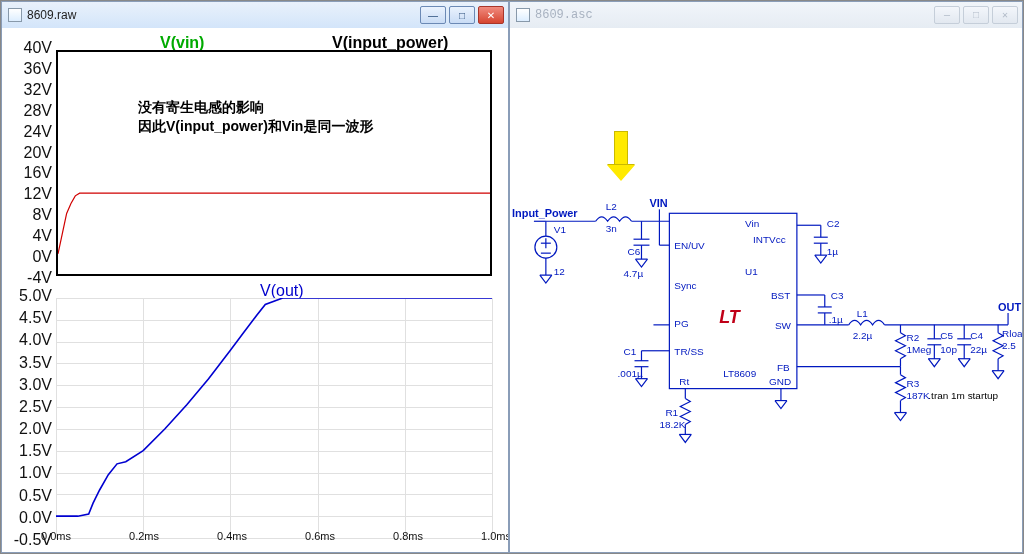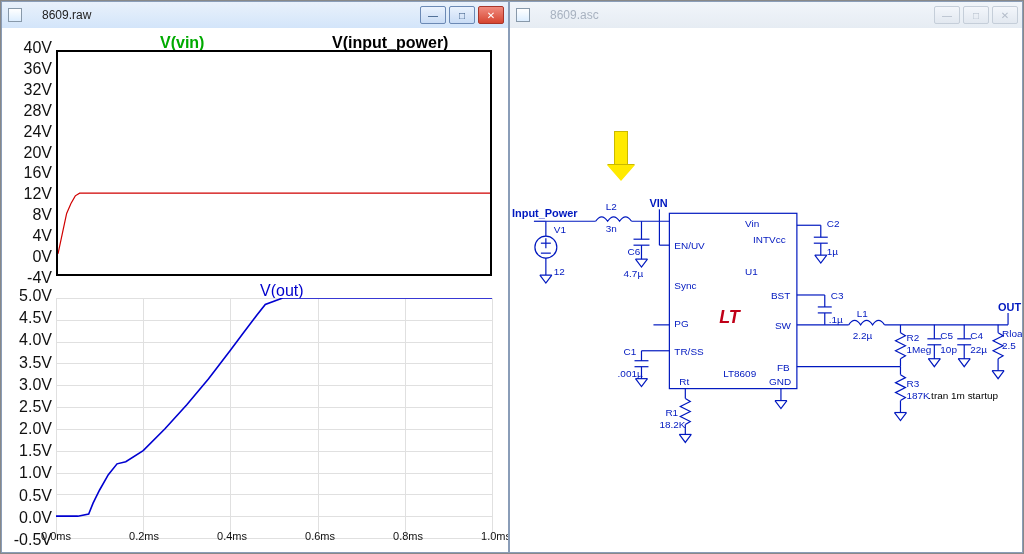--- a/index.html
+++ b/index.html
@@ -3,22 +3,22 @@
 <meta charset="utf-8">
 <style>
 * { box-sizing: border-box; margin: 0; padding: 0; }
 body { font-family: "Segoe UI", Tahoma, sans-serif; background: #fff; width: 1024px; height: 554px; overflow: hidden; }
 .desktop { display: flex; width: 100%; height: 100%; border: 1px solid #888; background:#fff; }
 .window { display: flex; flex-direction: column; border: 1px solid #8a9db8; background: #fff; }
 .left-window { width: 508px; height: 552px; }
 .right-window { width: 514px; height: 552px; }
 .titlebar { height: 26px; display: flex; align-items: center; justify-content: space-between; padding: 0 4px 0 6px; font-size: 12px; }
 .titlebar.active { background: linear-gradient(#e9f1fb,#d3e5fa); color: #222; }
-.titlebar.inactive { background: linear-gradient(#f1f5fa,#e6ecf3); color: #a8b2c0; }
-.title-left { display: flex; gap: 20px; }
+.titlebar.inactive { background: linear-gradient(#f1f5fa,#e6ecf3); color: #a8b2c0; font-family: Liberation Mono, monospace; }
+.title-left { display: flex; gap: 5px; }
 .doc-icon { width:14px; height:14px; background: linear-gradient(#fff,#ddeeff); border:1px solid #89a; }
 .winbtns { display: flex; gap: 3px; }
 .winbtn { width: 26px; height: 18px; border: 1px solid #6b89b5; border-radius: 2px; display:flex; align-items:center; justify-content:center; font-size:10px; color:#2a4d7a; background: linear-gradient(#eaf2fd,#c9dcf5); }
 .winbtn.close { background: linear-gradient(#f08b7e,#d64531); color:#fff; border-color:#a8352a; }
 .winbtn.inactive { background: linear-gradient(#f3f6fb,#e2e8f0); color:#b3bcc9; border-color:#c5ced9; }
 .content { flex:1; position:relative; overflow:hidden; }
 .plots { padding: 6px 8px 8px 8px; height: 100%; display:flex; flex-direction:column; }
 .plot { position:relative; }
 .plot1 { height: 248px; }
 .plot2 { flex:1; }
@@ -80,20 +80,24 @@
             <span class="ytick" style="top:63.63%">12V</span>
             <span class="ytick" style="top:72.72%">8V</span>
             <span class="ytick" style="top:81.81%">4V</span>
             <span class="ytick" style="top:90.90%">0V</span>
             <span class="ytick" style="top:100%">-4V</span>
           </div>
           <div class="plot-area boxed">
             <svg class="curve" viewBox="0 0 100 100" preserveAspectRatio="none">
               <polyline fill="none" stroke="#d00000" stroke-width="1.2" vector-effect="non-scaling-stroke" points="0,90.9 1,81.8 2,72.7 3,68.2 4,64.8 5,63.6 100,63.6"></polyline>
             </svg>
+            <div class="annot" style="left:80px; top:46px;">
+              <span style="white-space:pre;">没有寄生电感的影响
+因此V(input_power)和Vin是同一波形</span>
+            </div>
           </div>
         </div>
 
         <div class="plot plot2">
           <span class="plot-title vout">V(out)</span>
           <div class="axis-y">
             <span class="ytick" style="top:0%">5.0V</span>
             <span class="ytick" style="top:9.09%">4.5V</span>
             <span class="ytick" style="top:18.18%">4.0V</span>
             <span class="ytick" style="top:27.27%">3.5V</span>

